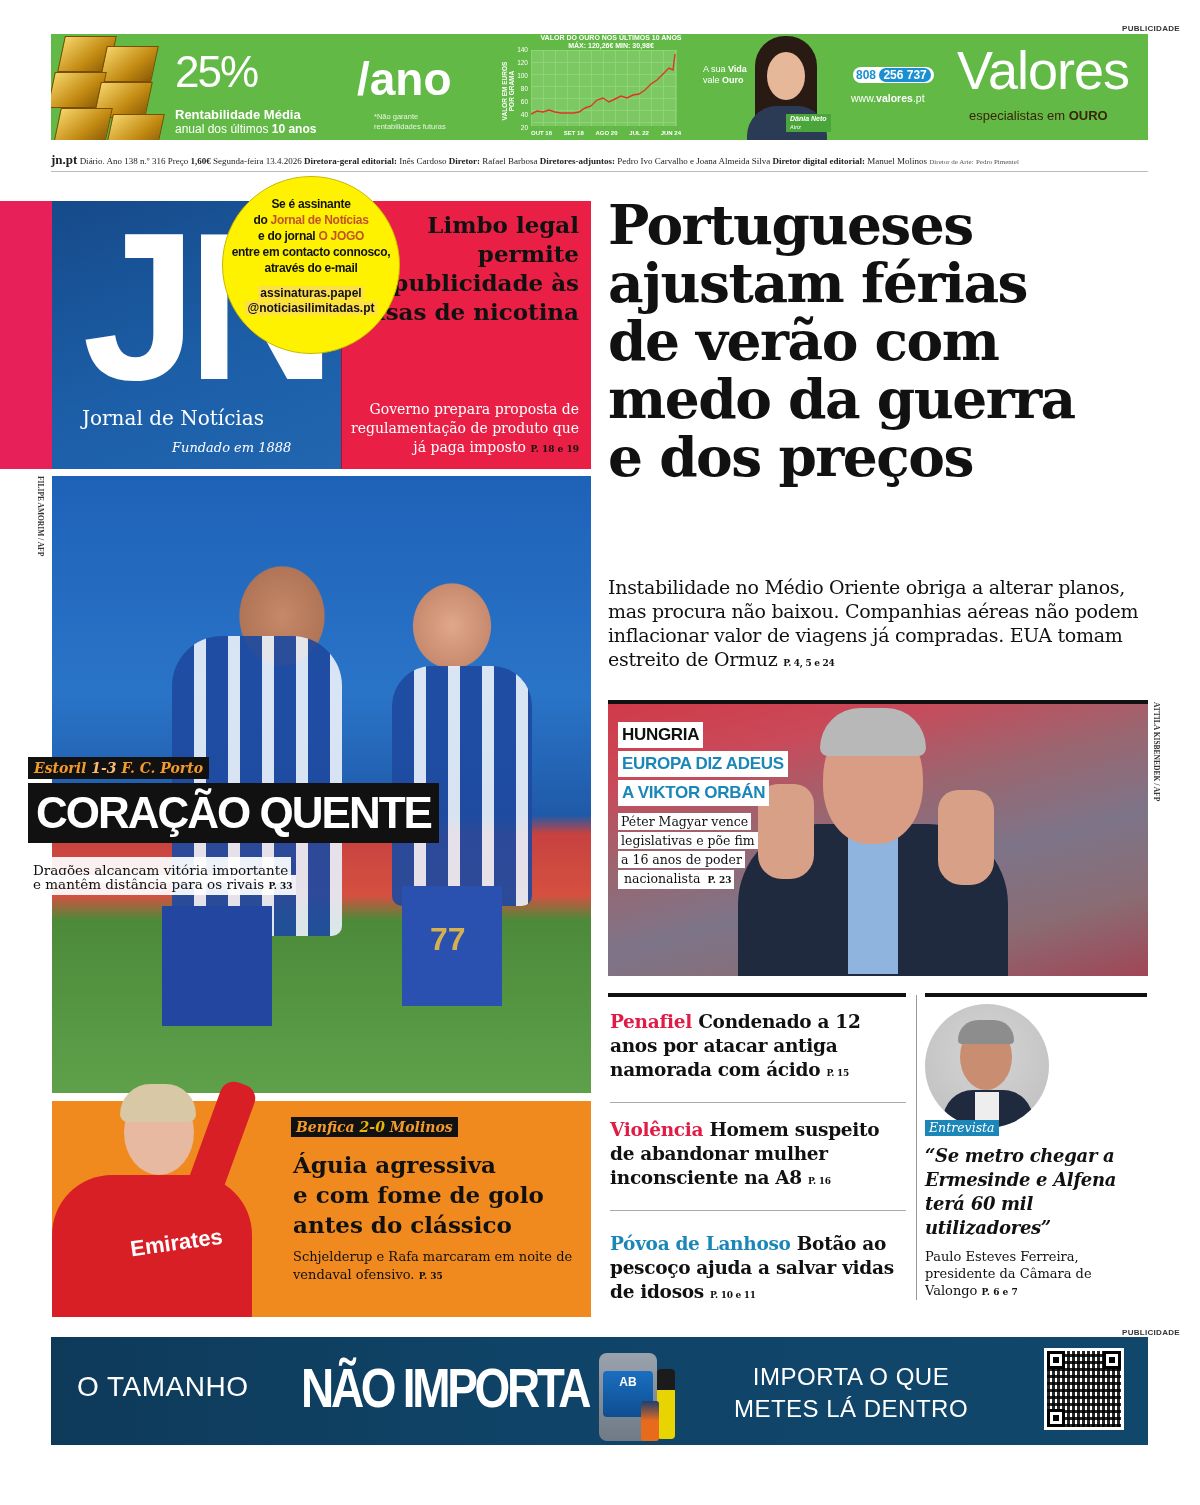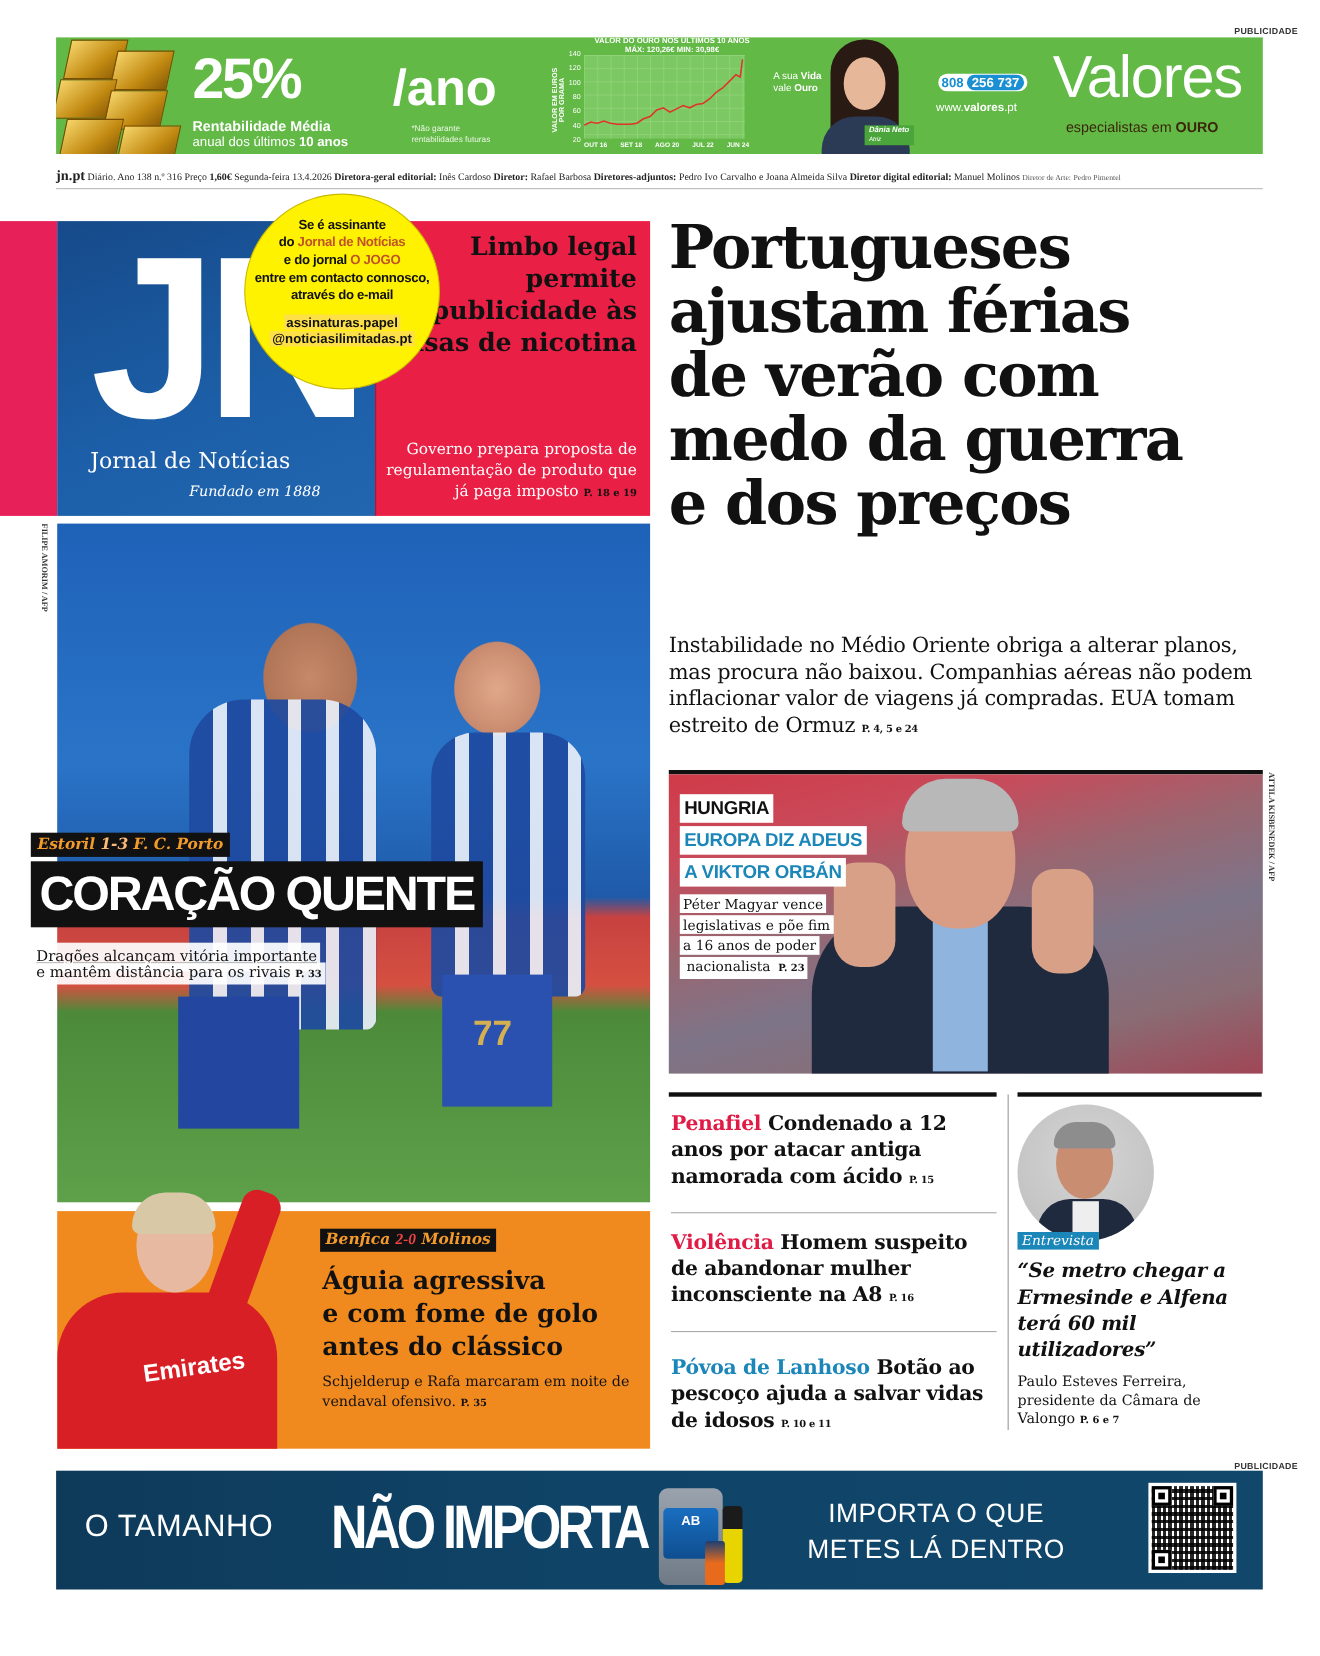--- a/index.html
+++ b/index.html
@@ -4,21 +4,21 @@
 <style>
   * { box-sizing: border-box; margin: 0; padding: 0; }
   body { width: 1200px; height: 1505px; background: #ffffff; position: relative; overflow: hidden; font-family: "DejaVu Serif", serif; color: #111; }
   .abs { position: absolute; }
 
   
   .pub-label { font-family: Liberation Sans, sans-serif; font-size: 8px; font-weight: bold; color: #333; letter-spacing: 0.3px; margin-left: 24px; }
   .ad-top { left: 51px; top: 34px; width: 1097px; height: 106px; background: #62b946; overflow: hidden; }
   .gold { left: 0; top: 0; width: 120px; height: 106px; }
   .gold .bar { position: absolute; width: 52px; height: 36px; background: linear-gradient(135deg, #f5d46a, #c38b12 60%, #8a5b06); border: 1px solid #7a4d00; transform: skewX(-12deg); }
-  .pct { left: 124px; top: 0px; color: #fff; font-family: "Liberation Sans", sans-serif; font-weight: bold; font-size: 52px; line-height: 76px; letter-spacing: -2px; }
+  .pct { left: 124px; top: 0px; color: #fff; font-family: "Liberation Sans", sans-serif; font-weight: normal; font-size: 44px; line-height: 76px; letter-spacing: -2px; }
   .pct-ano { left: 306px; top: 18px; color: #fff; font-family: "Liberation Sans", sans-serif; font-weight: bold; font-size: 46px; line-height: 54px; }
   .rent1 { left: 124px; top: 73px; color: #fff; font-family: "Liberation Sans", sans-serif; font-weight: bold; font-size: 13px; }
   .rent2 { left: 124px; top: 88px; color: #fff; font-family: "Liberation Sans", sans-serif; font-size: 12px; }
   .rent2 b { font-weight: bold; }
   .disclaim { left: 323px; top: 78px; color: #e8f5e0; font-family: "Liberation Sans", sans-serif; font-size: 7.5px; line-height: 10px; width: 90px; }
   .chart { left: 445px; top: 0; width: 190px; height: 106px; }
   .chart-title { left: 40px; top: 0px; width: 150px; color: #fff; font-family: "Liberation Sans", sans-serif; font-size: 7px; font-weight: bold; text-align: center; line-height: 8px; }
   .chart-ylabel { left: -18px; top: 50px; transform: rotate(-90deg); color:#fff; font-family:"Liberation Sans",sans-serif; font-size:6.5px; font-weight:bold; line-height:7px; text-align:center; width:60px; }
   .chart-ticks { left: 18px; top: 12px; width: 14px; height: 82px; color:#fff; font-family:"Liberation Sans",sans-serif; font-size:6.5px; }
   .chart-ticks span { position:absolute; right:0; }
@@ -73,33 +73,33 @@
     linear-gradient(180deg, #1e62b8 0%, #2a74c8 35%, #1f5aa8 55%, #c74240 58%, #d55040 68%, #4c8a3a 72%, #5ea14a 100%); overflow:hidden; }
   .porto-photo .p1 { position:absolute; left:120px; top:160px; width:170px; height:300px; background: repeating-linear-gradient(90deg, #1e4aa0 0 22px, #e8eef8 22px 34px); border-radius: 50px 50px 10px 10px; opacity:0.92; }
   .porto-photo .p2 { position:absolute; left:340px; top:190px; width:140px; height:240px; background: repeating-linear-gradient(90deg, #1e4aa0 0 22px, #e8eef8 22px 34px); border-radius: 40px 40px 10px 10px; opacity:0.92; }
   .porto-photo .shorts1 { position:absolute; left:110px; top:430px; width:110px; height:120px; background:#2346a0; }
   .porto-photo .shorts2 { position:absolute; left:350px; top:410px; width:100px; height:120px; background:#2a50b0; }
   .porto-photo .num { position:absolute; left:378px; top:445px; color:#d4b050; font-family:"Liberation Sans", sans-serif; font-weight:bold; font-size:32px; }
 
   .kicker-porto { left: 28px; top: 757px; background:#111; color:#f39a2c; font-family:"DejaVu Serif", serif; font-style:italic; font-weight:bold; font-size: 14px; padding: 2px 6px; line-height: 18px; }
   .kicker-porto .sc { color:#fdba74; }
   .head-porto { left: 28px; top: 783px; background:#111; color:#fff; font-family:"Liberation Sans", sans-serif; font-weight:bold; font-size: 44px; line-height: 60px; padding: 0 8px; letter-spacing: -2px; transform-origin:left; }
-  .sub-porto { left: 30px; top: 857px; background: rgba(255,255,255,0.92); color:#111; font-family:"DejaVu Serif", serif; font-size: 13.5px; line-height: 18px; padding: 4px 3px; text-decoration: underline; }
+  .sub-porto { left: 30px; top: 857px; background: rgba(255,255,255,0.92); color:#111; font-family:"DejaVu Serif", serif; font-size: 13.5px; line-height: 18px; padding: 4px 3px; }
   .sub-porto2 { left: 30px; top: 875px; background: rgba(255,255,255,0.92); color:#111; font-family:"DejaVu Serif", serif; font-size: 13.5px; line-height: 18px; padding: 0 3px; }
 
   
   .benfica-box { left: 52px; top: 1101px; width: 539px; height: 216px; background: #f18a1e; }
   .benfica-player { left: 52px; top: 1080px; width: 230px; height: 237px; overflow: hidden; }
   .benfica-player .head { position:absolute; left:72px; top:10px; width:70px; height:85px; background:#e6b9a0; border-radius:50%; }
   .benfica-player .hair { position:absolute; left:68px; top:4px; width:76px; height:38px; background:#d9c8a6; border-radius: 40px 40px 10px 10px; }
   .benfica-player .shirt { position:absolute; left:0; top:95px; width:200px; height:150px; background:#d81f26; border-radius: 60px 60px 0 0; }
   .benfica-player .arm { position:absolute; left:150px; top:0; width:36px; height:130px; background:#d81f26; transform: rotate(20deg); border-radius: 14px; }
   .benfica-player .spons { position:absolute; left:78px; top:150px; color:#fff; font-family:"Liberation Sans", sans-serif; font-weight:bold; font-size:22px; transform: rotate(-8deg); }
   .kicker-benfica { left: 291px; top: 1117px; background:#111; color:#f39a2c; font-family:"DejaVu Serif", serif; font-style:italic; font-weight:bold; font-size: 14px; padding: 1px 5px; line-height: 18px; }
-  .kicker-benfica .sc { color:#ef4444;font-family:Liberation Serif, serif; }
+  .kicker-benfica .sc { color:#eab308; }
   .head-benfica { left: 293px; top: 1150px; width: 290px; color:#111; font-family:"DejaVu Serif", serif; font-weight:bold; font-size: 23px; line-height: 30px; }
   .sub-benfica { left: 293px; top: 1248px; width: 290px; color:#111; font-family:"DejaVu Serif", serif; font-size: 13px; line-height: 18px; }
 
   
   .main-head { left: 608px; top: 196px; width: 560px; color:#111; font-family:"DejaVu Serif", serif; font-weight:bold; font-size: 55px; line-height: 58px; letter-spacing: -1.5px; }
   .main-sub { left: 608px; top: 575px; width: 540px; color:#111; font-family:"DejaVu Serif", serif; font-size: 19px; line-height: 24px; letter-spacing: -0.3px; }
 
   
   .hu-rule { left: 608px; top: 700px; width: 540px; height: 4px; background:#111; }
   .hu-photo { left: 608px; top: 704px; width: 540px; height: 272px; background:

